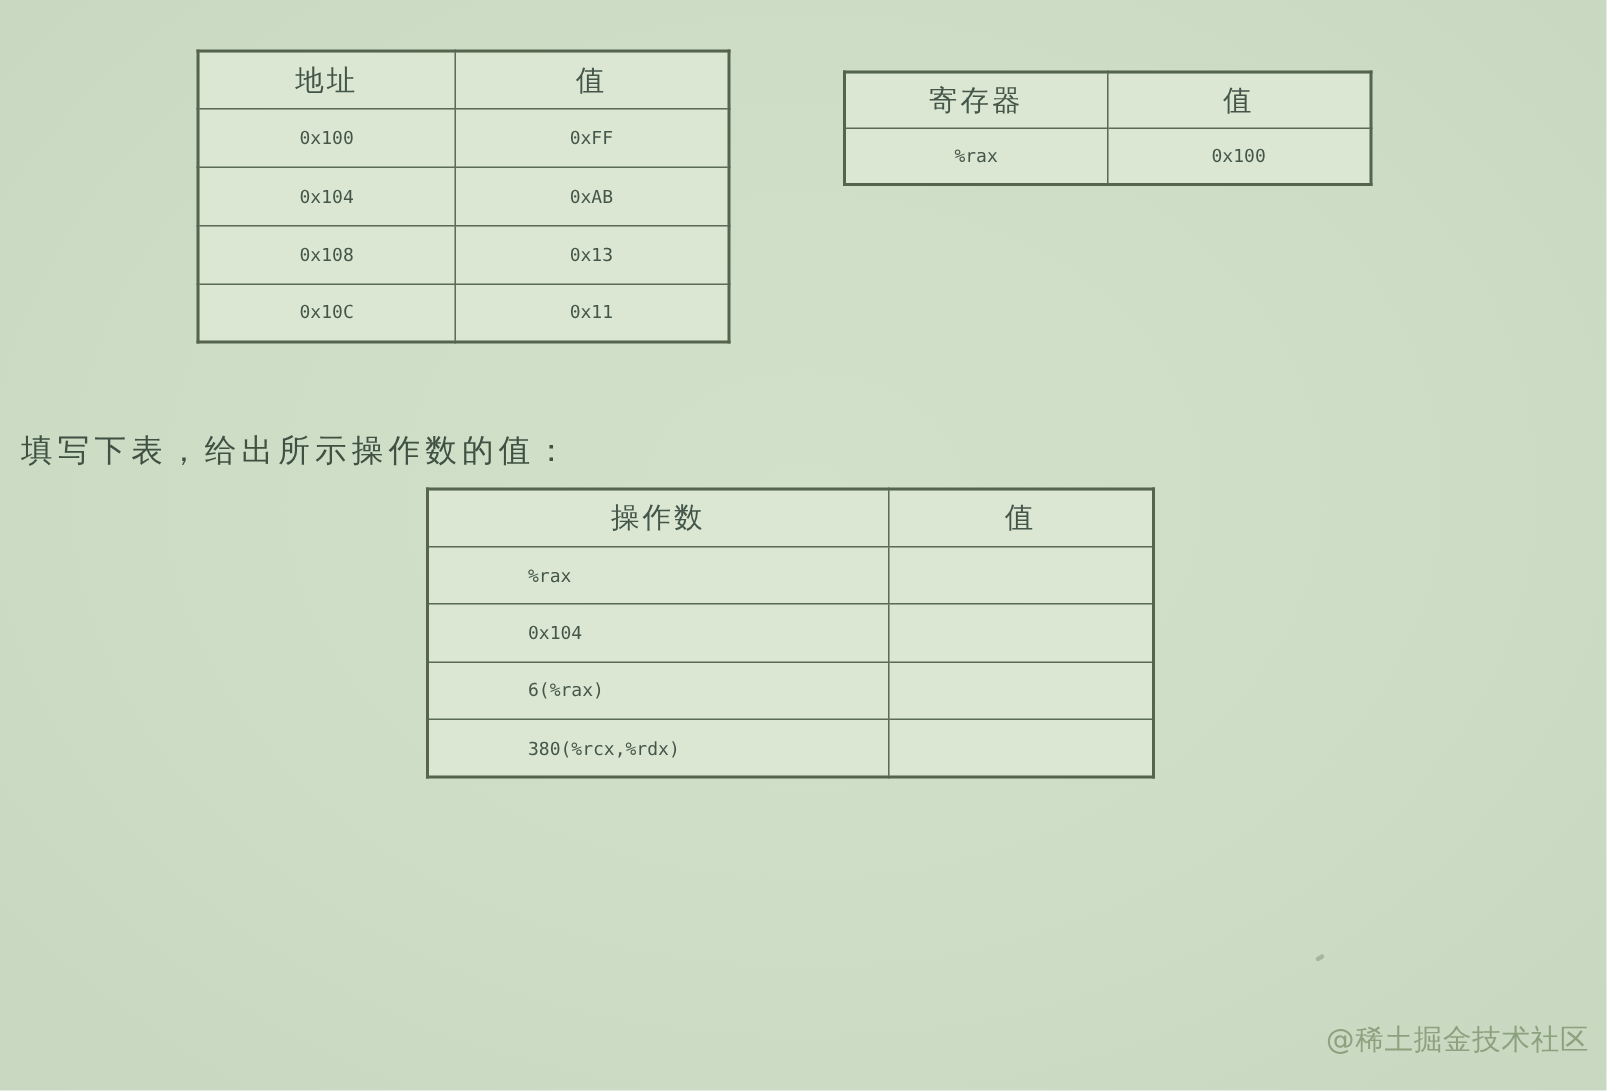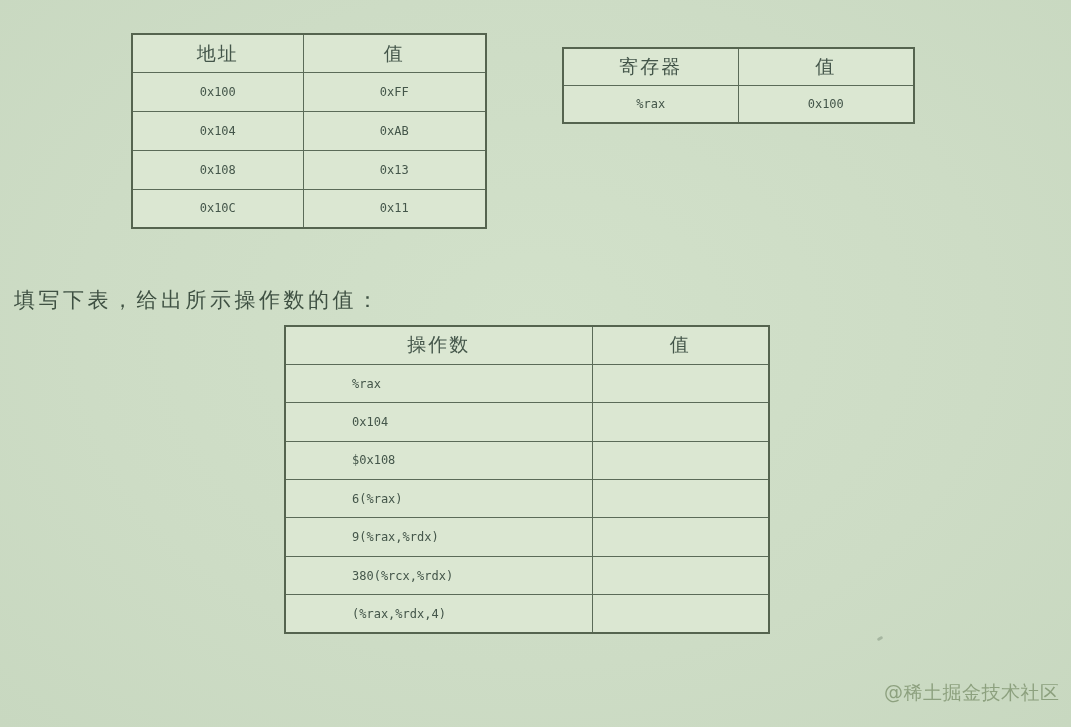--- a/index.html
+++ b/index.html
@@ -142,37 +142,25 @@
   </tr>
   <tr>
     <td class="mono operand-cell">%rax</td>
     <td class="mono"></td>
   </tr>
   <tr>
     <td class="mono operand-cell">0x104</td>
     <td class="mono"></td>
   </tr>
   <tr>
-    <td class="mono operand-cell">$0x108</td>
-    <td class="mono"></td>
-  </tr>
-  <tr>
     <td class="mono operand-cell">6(%rax)</td>
     <td class="mono"></td>
   </tr>
   <tr>
-    <td class="mono operand-cell">9(%rax,%rdx)</td>
-    <td class="mono"></td>
-  </tr>
-  <tr>
     <td class="mono operand-cell">380(%rcx,%rdx)</td>
-    <td class="mono"></td>
-  </tr>
-  <tr>
-    <td class="mono operand-cell">(%rax,%rdx,4)</td>
     <td class="mono"></td>
   </tr>
 </tbody>
   </table>
 
 <div id="smudge"></div>
 
 <div id="watermark">@稀土掘金技术社区</div>
 
 </body></html>

